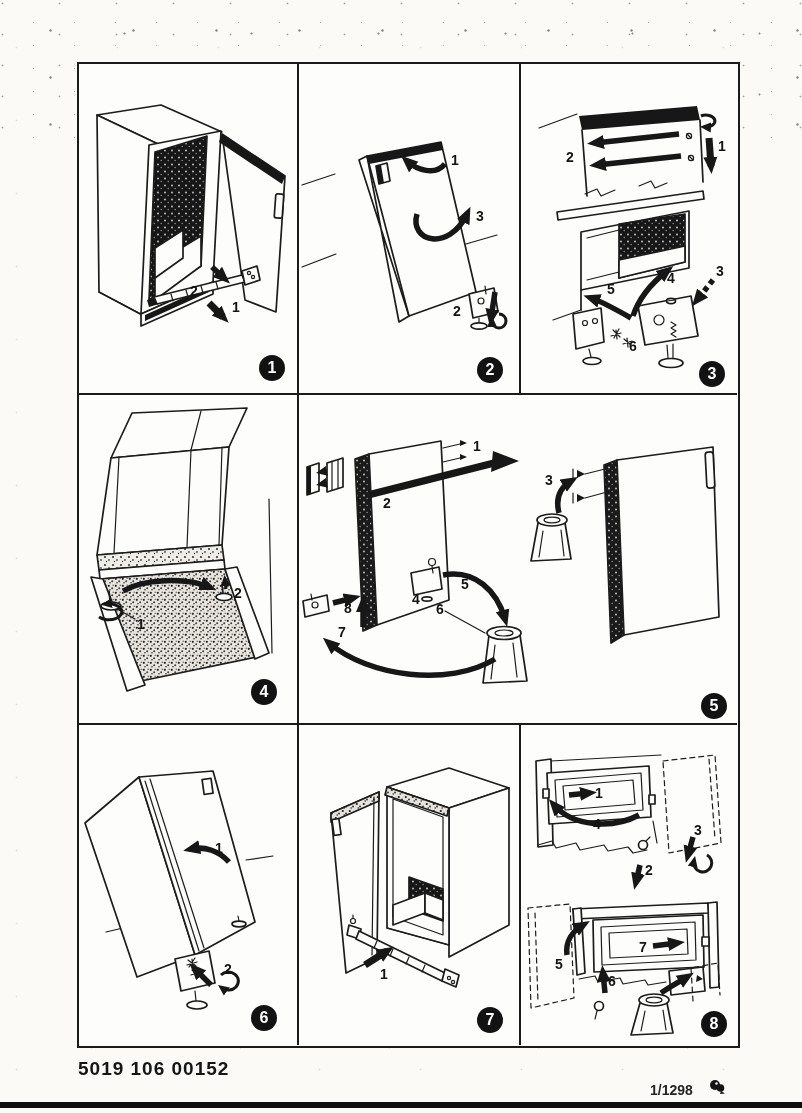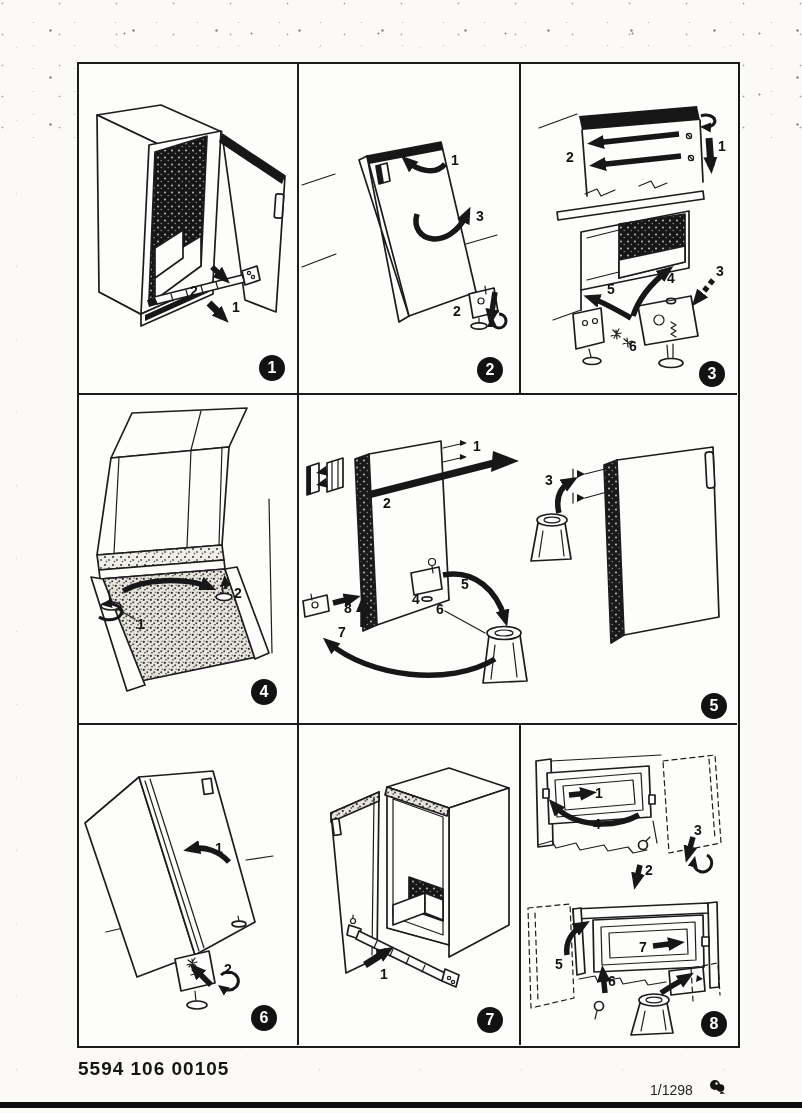--- a/index.html
+++ b/index.html
@@ -40,21 +40,21 @@
   .lt{stroke:#1c1c1c;stroke-width:1.2;fill:none;stroke-linejoin:round;stroke-linecap:round;}
   .wh{stroke:#1c1c1c;stroke-width:1.7;fill:#fdfdfb;stroke-linejoin:round;}
   .bk{fill:#171717;stroke:none;}
   .ar7{stroke:#171717;stroke-width:7;fill:none;stroke-linecap:butt;}
   .ar5{stroke:#171717;stroke-width:5.5;fill:none;stroke-linecap:butt;}
   .ar3{stroke:#171717;stroke-width:3;fill:none;stroke-linecap:butt;}
   .dsh{stroke-dasharray:5,4;}
   .ct{font:bold 14px "Liberation Sans",sans-serif;fill:#131313;text-anchor:middle;}
   .footer-part{position:absolute;left:78px;top:1058px;font-weight:bold;font-size:19px;
                letter-spacing:1px;color:#151515;}
-  .footer-rev{position:absolute;left:650px;top:1082px;font-size:14px;color:#242424;}
+  .footer-rev{position:absolute;left:650px;top:1082px;font-size:14px;color:#242424;font-weight:bold;}
   .footer-icon{position:absolute;left:709px;top:1079px;}
   .bottom-rule{position:absolute;left:0;top:1102px;width:802px;height:6px;background:#0e0e0e;}
 </style>
 </head>
 <body>
 
 <div class="noise-all"></div>
 <div class="noise-top"></div>
 
 <div class="grid">
@@ -543,21 +543,21 @@
         <text class="ct" x="122" y="227">7</text>
         <text class="ct" x="38" y="244">5</text>
         <text class="ct" x="91" y="261">6</text>
       </g>
     </svg>
     <div class="badge" style="right:10px;bottom:8px;">8</div>
   </section>
 
 </div>
 
-<div class="footer-part">5594 106 00105</div>
+<div class="footer-part">5019 106 00152</div>
 <div class="footer-rev">1/1298</div>
 <div class="footer-icon">
   <svg width="17" height="15" viewBox="0 0 17 15">
     <circle cx="6" cy="6" r="5" fill="#141414"></circle>
     <circle cx="11.5" cy="9" r="3.8" fill="#141414"></circle>
     <path d="M12 12 l4 2.6 -5 .4 z" fill="#141414"></path>
     <circle cx="7.5" cy="4.5" r="1.2" fill="#fbfaf7"></circle>
   </svg>
 </div>
 <div class="bottom-rule"></div>

